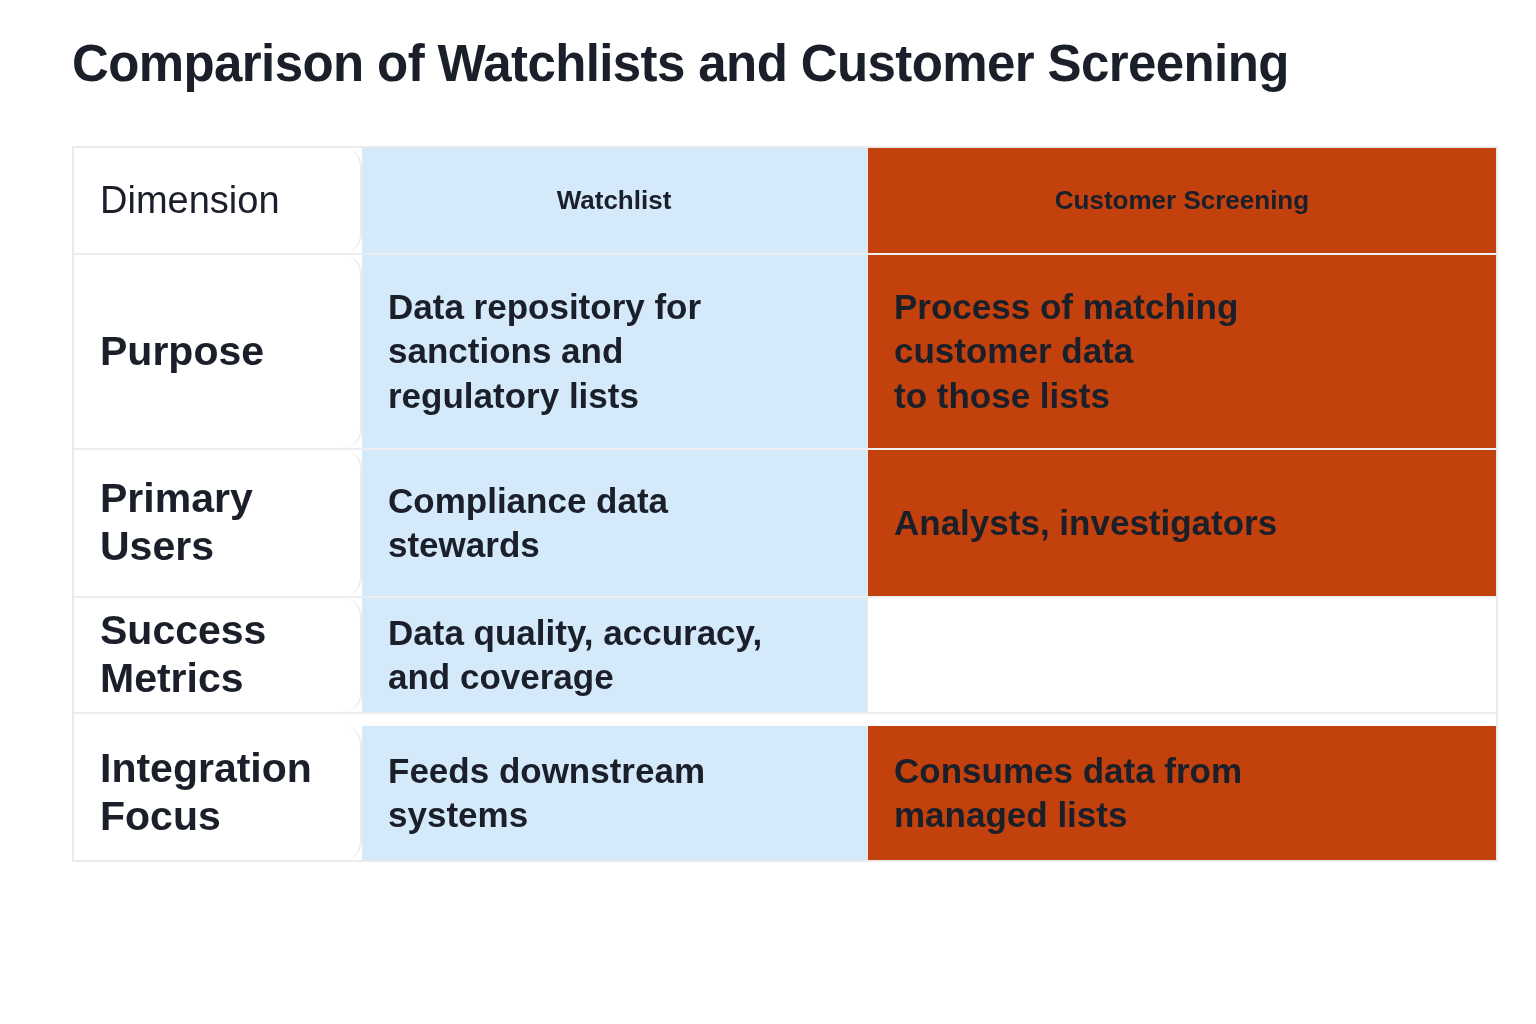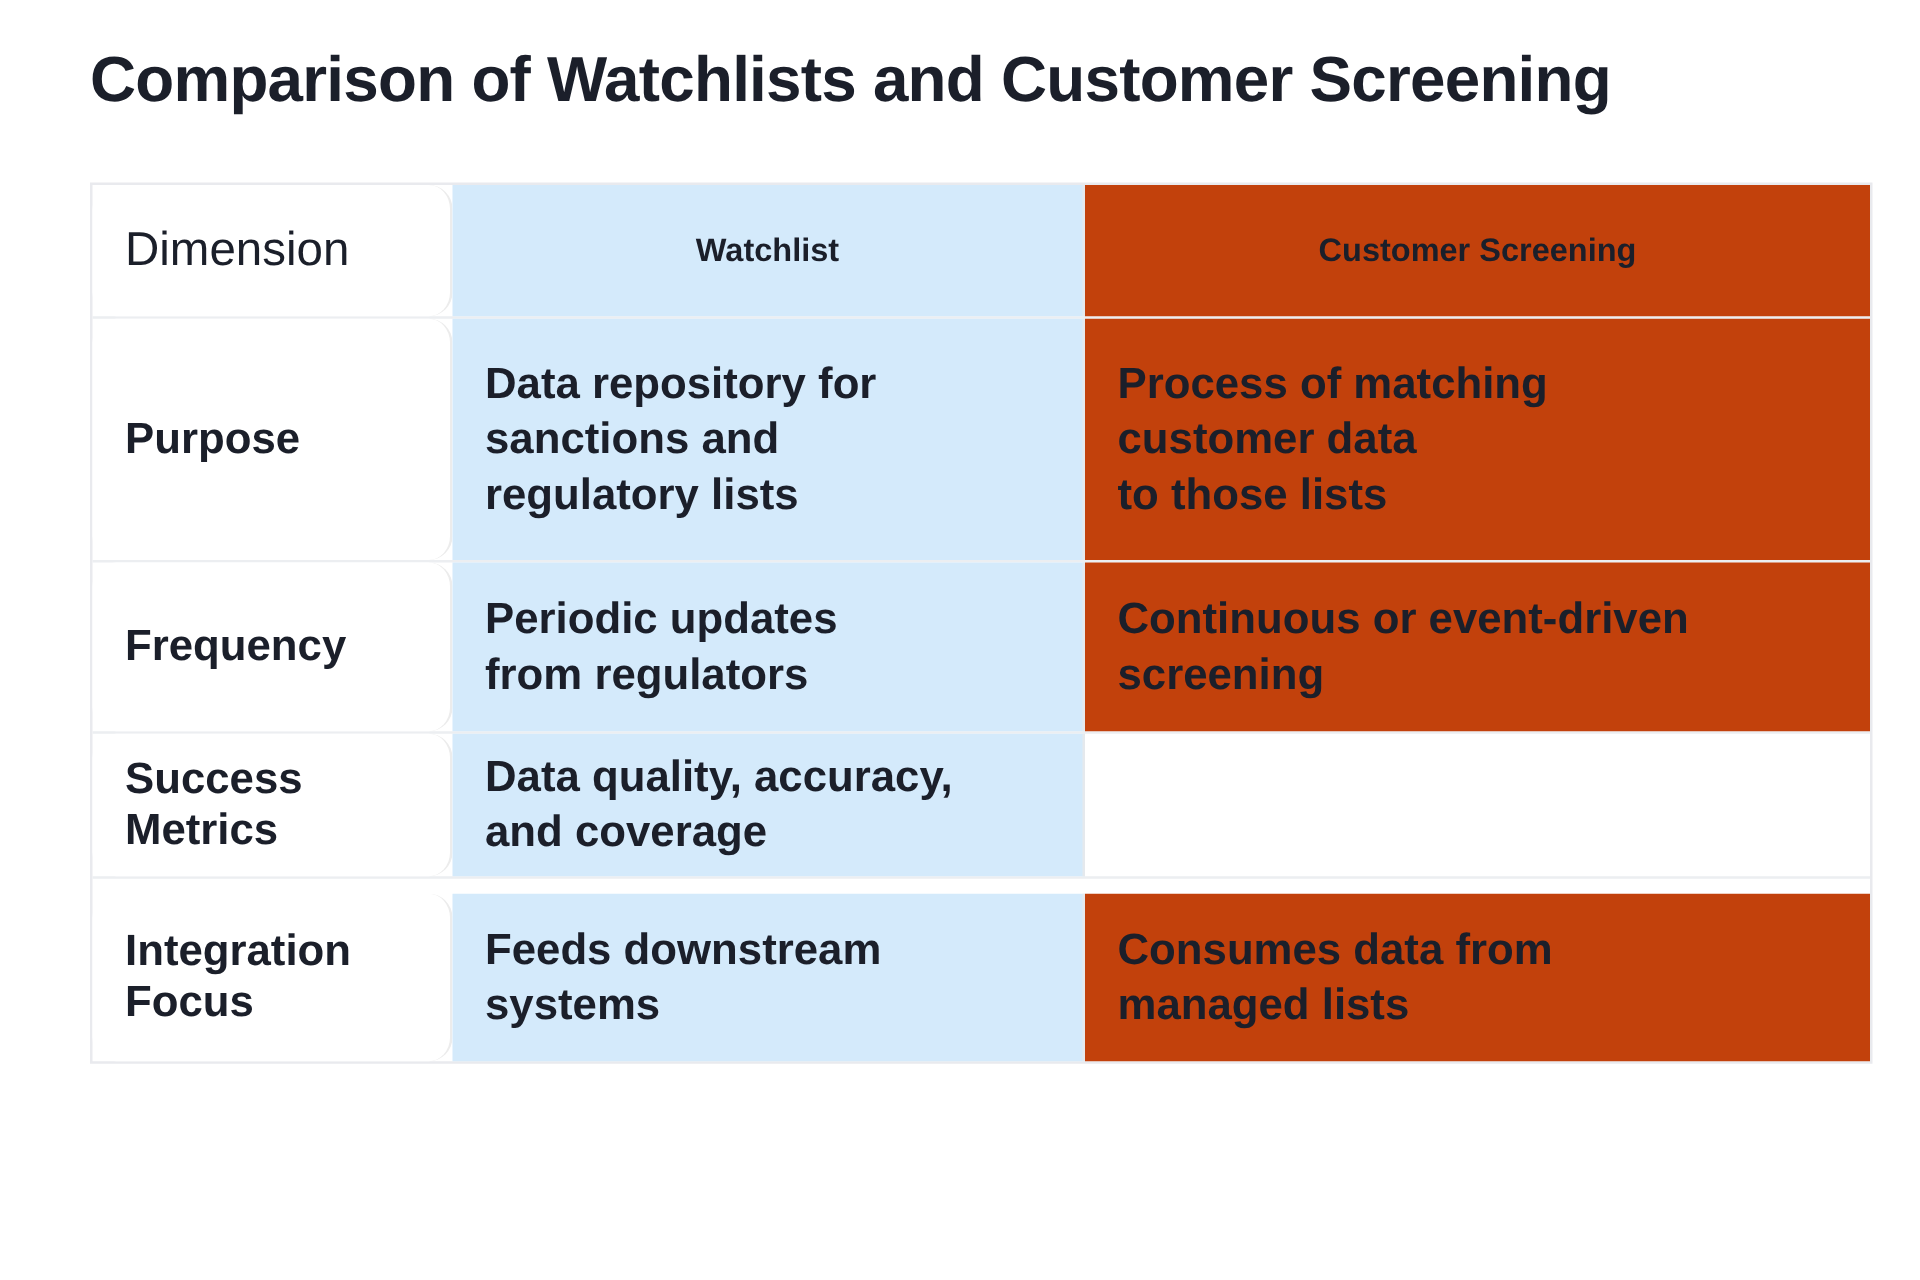--- a/index.html
+++ b/index.html
@@ -93,21 +93,21 @@
   .row-header .col-a .txt,
   .row-header .col-b .txt {
     font-size: 26px;
     font-weight: 700;
     line-height: 1.12;
     text-align: center;
   }
 
   
   .row-body .col-dim .txt {
-    font-size: 35px;
+    font-size: 41px;
     font-weight: 700;
     line-height: 1.17;
   }
   .row-body .col-a .txt,
   .row-body .col-b .txt {
     font-size: 35px;
     font-weight: 700;
     line-height: 1.26;
   }
   .txt { white-space: pre-line; }
@@ -148,34 +148,34 @@
 sanctions and
 regulatory lists</span>
       </div>
       <div class="cell col-b">
         <span class="txt">Process of matching
 customer data
 to those lists</span>
       </div>
     </div>
 
-
-    <div class="row row-body r3">
-      <div class="cell col-dim">
-        <span class="txt">Frequency</span>
-      </div>
-      <div class="cell col-a">
-        <span class="txt">Periodic updates
-from regulators</span>
-      </div>
-      <div class="cell col-b">
-        <span class="txt">Continuous or event-driven
-screening</span>
-      </div>
-    </div>
+    <div class="row row-body r2">
+      <div class="cell col-dim">
+        <span class="txt">Primary
+Users</span>
+      </div>
+      <div class="cell col-a">
+        <span class="txt">Compliance data
+stewards</span>
+      </div>
+      <div class="cell col-b">
+        <span class="txt">Analysts, investigators</span>
+      </div>
+    </div>
+
 
     <div class="row row-body r4">
       <div class="cell col-dim">
         <span class="txt">Success
 Metrics</span>
       </div>
       <div class="cell col-a">
         <span class="txt">Data quality, accuracy,
 and coverage</span>
       </div>

